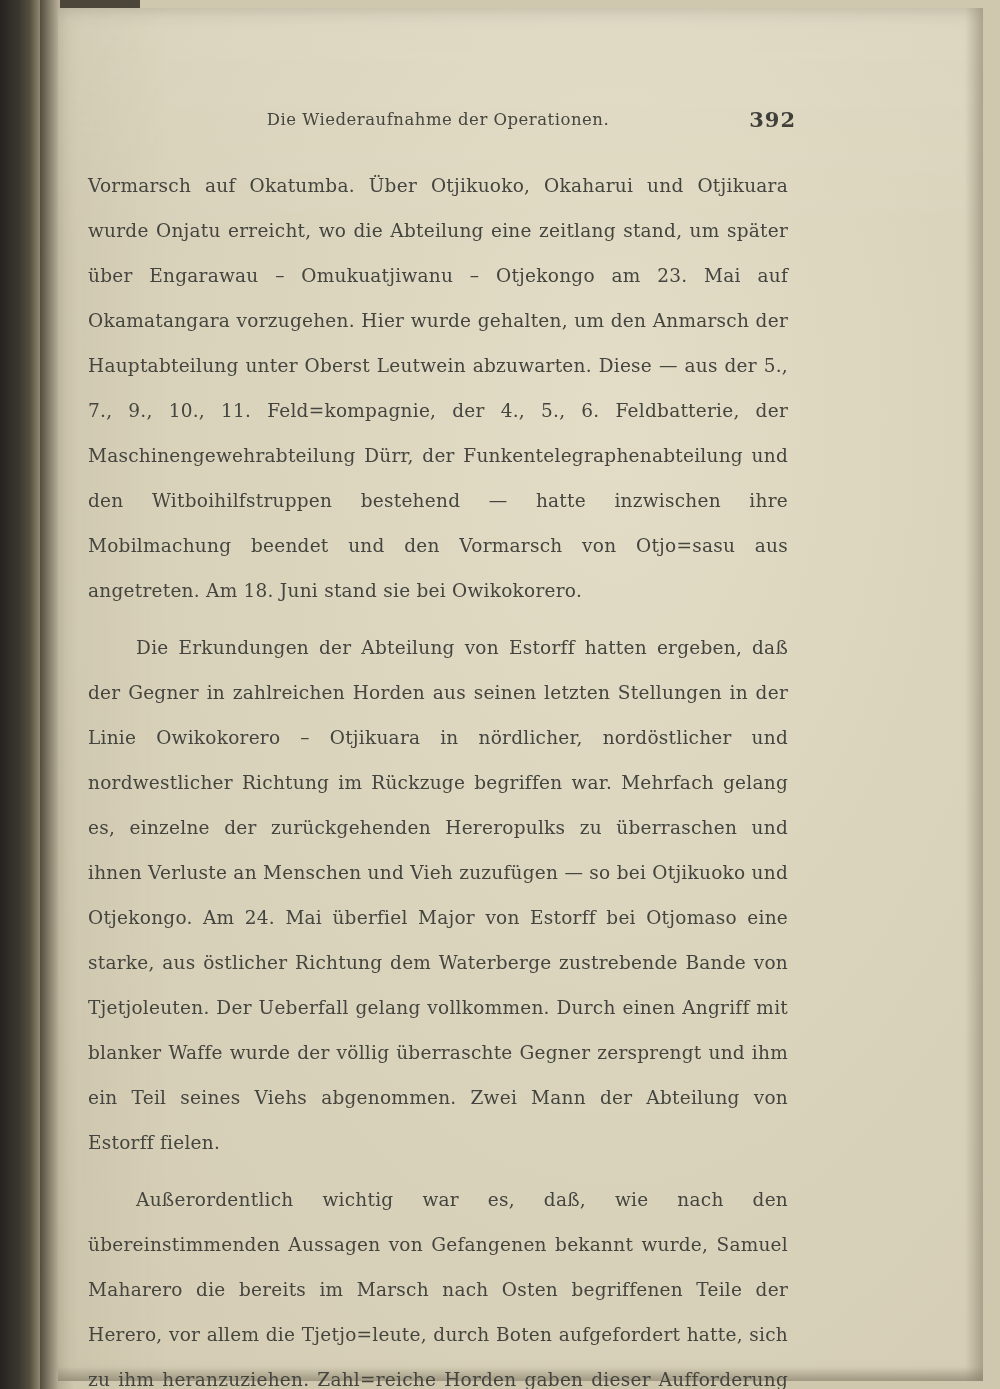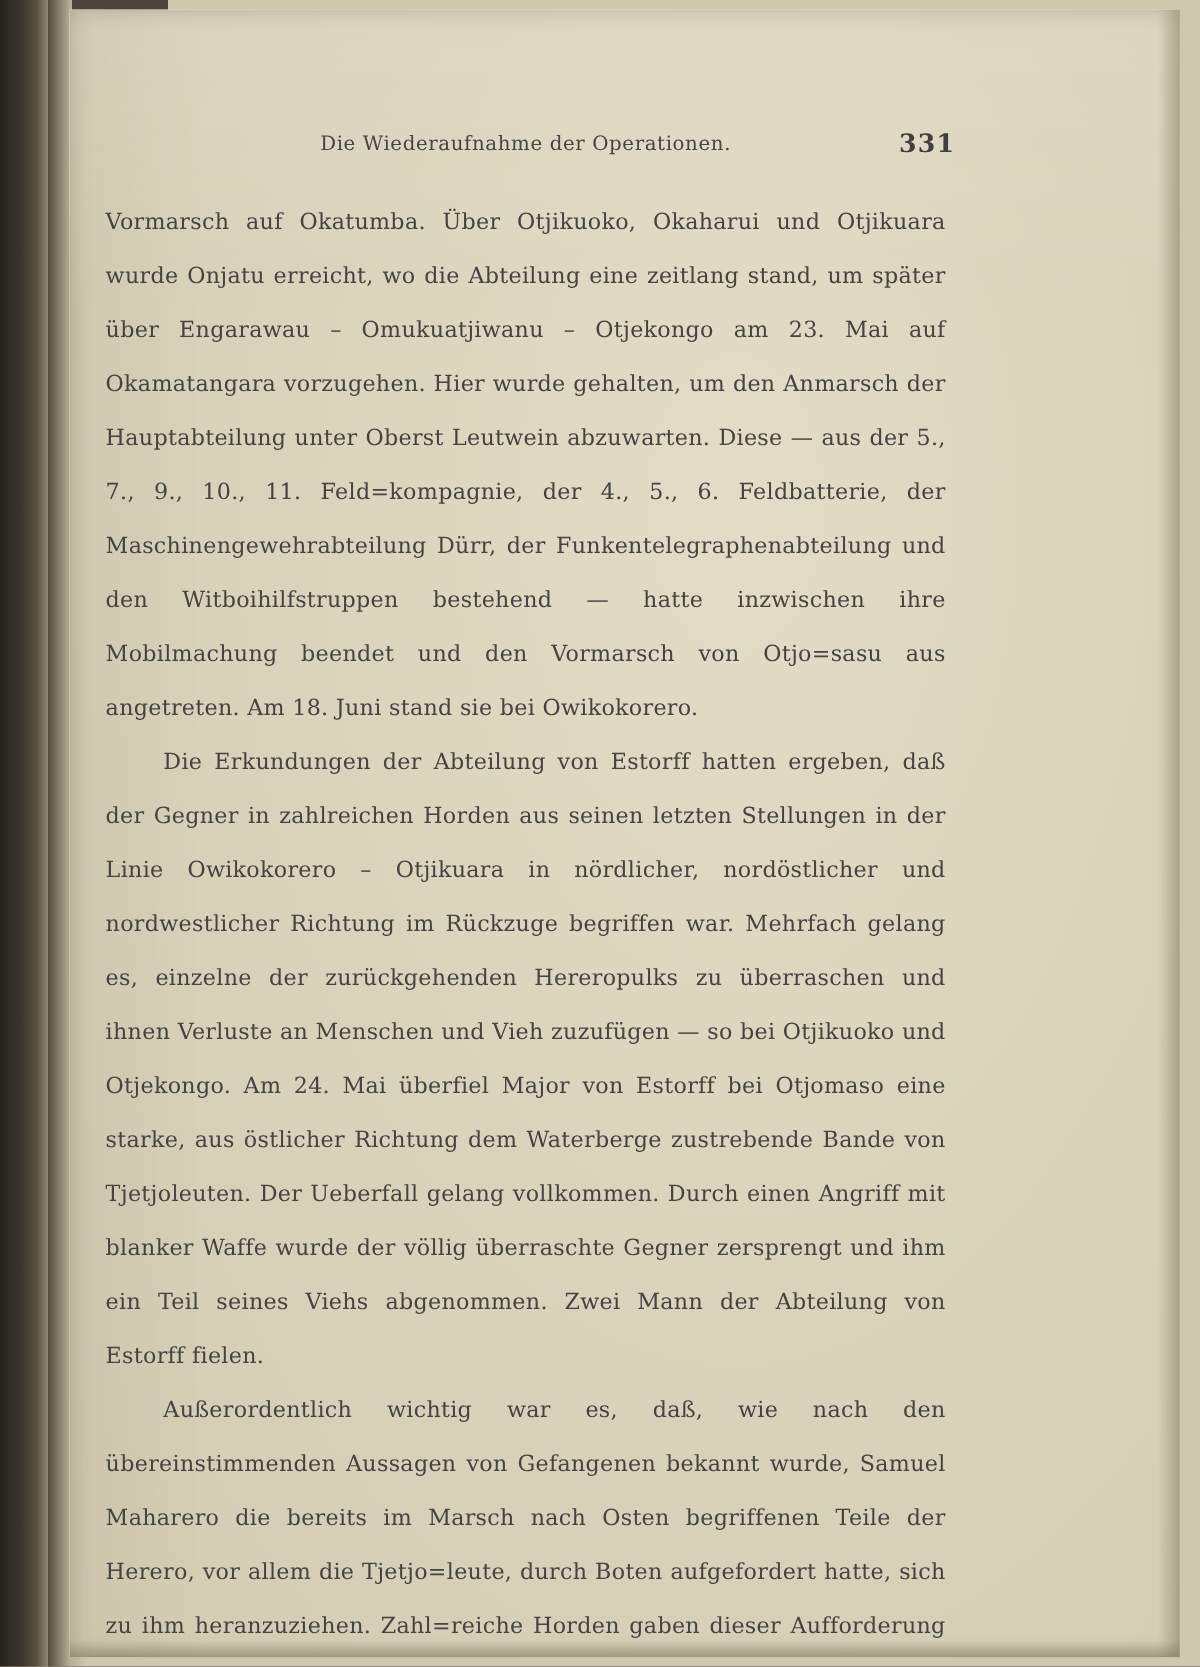--- a/index.html
+++ b/index.html
@@ -88,21 +88,21 @@
   p.body {
     margin: 0;
     font-size: 18.5px;
     line-height: 45px;
     text-align: justify;
     text-justify: inter-word;
     color: #44453f;
     letter-spacing: 0.25px;
   }
   p.body + p.body {
-    margin-top: 0;
+    margin-top: 12px;
   }
   p.indent {
     text-indent: 2.6em;
   }
   .spaced {
     letter-spacing: 3.2px;
   }
   
   .texture {
     position: absolute;
@@ -127,21 +127,21 @@
   <div class="page-sheet">
     <div class="texture"></div>
     <div class="page-right-edge"></div>
     <div class="page-bottom-edge"></div>
   </div>
 
   <div class="content">
 
     <div class="header-row">
       <div class="running-head">Die Wiederaufnahme der Operationen.</div>
-      <div class="folio">331</div>
+      <div class="folio">392</div>
     </div>
 
     <p class="body">Vormarsch auf Okatumba.  Über Otjikuoko, Okaharui und Otjikuara wurde Onjatu erreicht, wo die Abteilung eine zeitlang stand, um später über Engarawau – Omukuatjiwanu – Otjekongo  am 23. Mai  auf Okamatangara vorzugehen.  Hier wurde gehalten, um den Anmarsch der Hauptabteilung unter Oberst Leutwein abzuwarten.  Diese — aus der 5., 7., 9., 10., 11. Feld=kompagnie, der 4., 5., 6. Feldbatterie, der Maschinengewehrabteilung Dürr, der Funkentelegraphenabteilung und den Witboihilfstruppen bestehend — hatte inzwischen ihre Mobilmachung beendet und den Vormarsch von Otjo=sasu aus angetreten.  Am 18. Juni stand sie bei Owikokorero.</p>
 
     <p class="body indent">Die Erkundungen der Abteilung von Estorff hatten ergeben, daß der Gegner in zahlreichen Horden aus seinen letzten Stellungen in der Linie Owikokorero – Otjikuara in nördlicher, nordöstlicher und nordwestlicher Richtung im Rückzuge begriffen war.  Mehrfach gelang es, einzelne der zurückgehenden Hereropulks zu überraschen und ihnen Verluste an Menschen und Vieh zuzufügen — so bei Otjikuoko und Otjekongo.  Am 24. Mai überfiel Major von Estorff bei Otjomaso eine starke, aus östlicher Richtung dem Waterberge zustrebende Bande von Tjetjoleuten.  Der Ueberfall gelang vollkommen.  Durch einen Angriff mit blanker Waffe wurde der völlig überraschte Gegner zersprengt und ihm ein Teil seines Viehs abgenommen. Zwei Mann der Abteilung von Estorff fielen.</p>
 
     <p class="body indent"><span>Außerordentlich wichtig war es, daß, wie nach den übereinstimmenden Aussagen von Gefangenen bekannt wurde, Samuel Maharero die bereits im Marsch nach Osten begriffenen Teile der Herero, vor allem die Tjetjo=leute, durch Boten aufgefordert hatte, sich zu ihm heranzuziehen.  Zahl=reiche Horden gaben dieser Aufforderung Folge.  Der allgemeine Sammel=punkt schien der Waterberg und der südlich desselben gelegene Lauf des Omuramba=u=Omatako zu sein.  Bevor es jedoch zu einem erneuten An=griff auf den in der Versammlung begriffenen Feind kam, wie ihn Oberst Leutwein mit der gesamten Truppenmacht ursprünglich geplant hatte, traf aus Deutschland im Anschluß an die Nachricht, daß der durch Allerhöchste Kabinettsordre zum Oberbefehlshaber der Truppen in Südwestafrika ernannte </span><span class="spaced">Generalleutnant von Trotha</span><span> an der Spitze weiterer bedeutender Verstärkungen die Ausreise angetreten habe, die Weisung ein, bis zum Eintreffen des Generals Operationen von </span></p>
 
   </div>
 </div>

